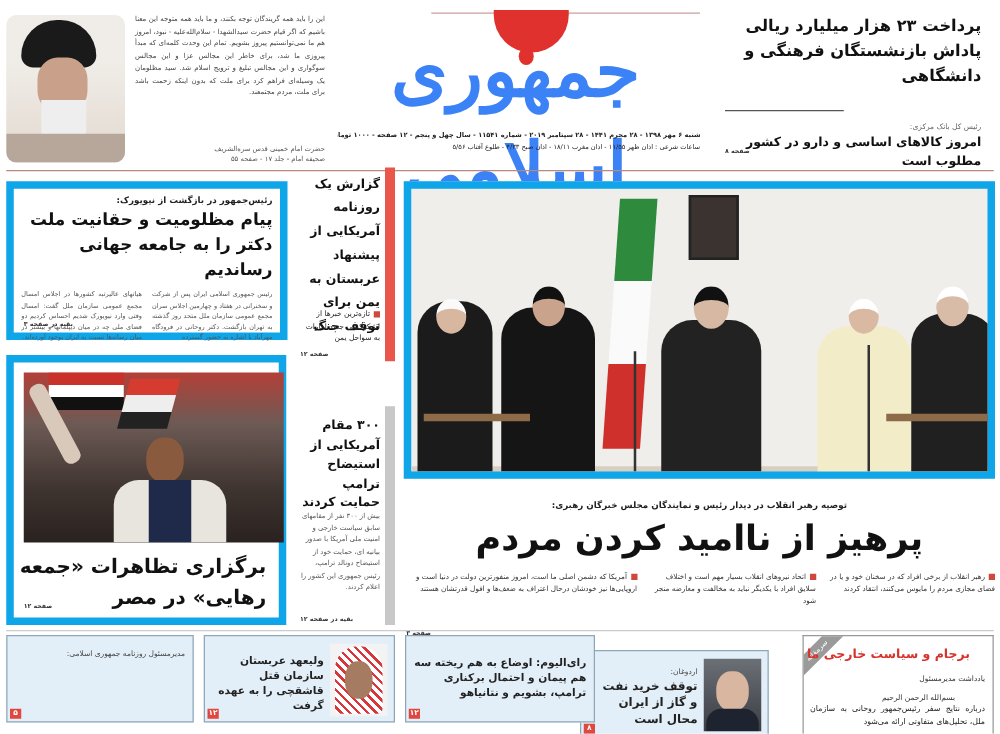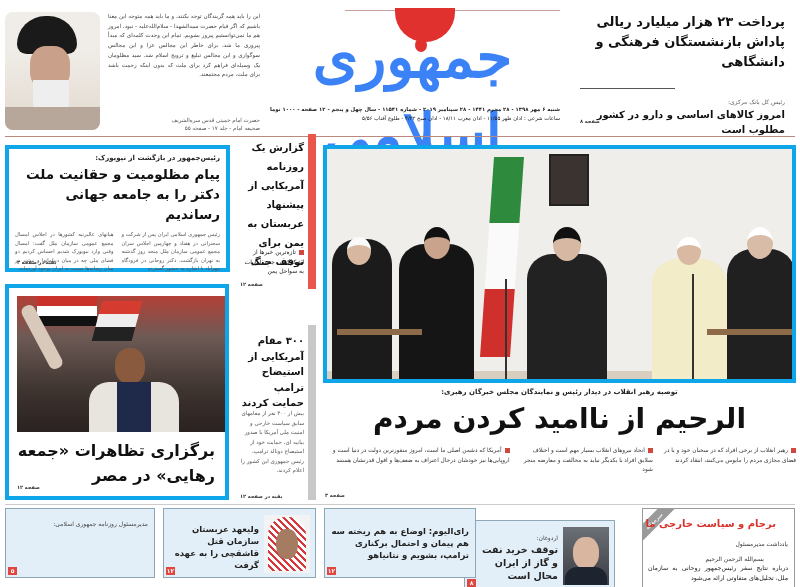--- a/index.html
+++ b/index.html
@@ -2,21 +2,21 @@
 <html><head>
 <meta charset="utf-8">
 <style>
 *{box-sizing:border-box;margin:0;padding:0}
 html,body{width:800px;height:587px;overflow:hidden;background:#fff}
 body{font-family:"DejaVu Sans",sans-serif;color:#1a1a1a;position:relative;direction:rtl}
 .abs{position:absolute}
 .hl{font-family:"DejaVu Sans",sans-serif;font-weight:bold;color:#111}
 .small{font-size:6px;line-height:9px;color:#555;text-align:justify}
 .ref{font-size:5px;color:#333;font-weight:bold}
-.box{border:4px solid #0ea5e9}
+.box{border:6px solid #0ea5e9}
 .rule{background:#b9897f;height:1px}
 
 .photo{overflow:hidden;background:#ddd}
 
 .bbox{position:absolute;top:508px;height:70px;background:#e3eff8;border:1px solid #8ea7b8}
 .bbox .num{position:absolute;left:2px;bottom:2px;width:9px;height:8px;background:#e0473f;color:#fff;font-size:6px;line-height:8px;text-align:center;font-weight:bold;direction:ltr}
 .bbox .txt{position:absolute;right:6px;top:12px;text-align:right;font-size:9.5px;line-height:13px;font-weight:bold;color:#222}
 .bbox .kick{font-size:6px;font-weight:normal;color:#444;line-height:10px}
 .bullet{display:inline-block;width:5px;height:5px;background:#d0473d;margin-left:3px;vertical-align:middle}
 </style>
@@ -107,23 +107,23 @@
   <div class="abs" style="left:325px;top:110px;width:75px;height:120px;background:#f2ecc8;border-radius:25px 25px 0 0"></div>
   <div class="abs" style="left:350px;top:88px;width:24px;height:28px;background:#d9b9a2;border-radius:50%;border-top:8px solid #fff"></div>
   <div class="abs" style="left:400px;top:100px;width:68px;height:130px;background:#202020;border-radius:25px 25px 0 0"></div>
   <div class="abs" style="left:420px;top:78px;width:26px;height:32px;background:#d8bca8;border-radius:50%;border-top:8px solid #fff"></div>
   <div class="abs" style="left:10px;top:180px;width:85px;height:6px;background:#8d6a48"></div>
   <div class="abs" style="left:380px;top:180px;width:85px;height:6px;background:#8d6a48"></div>
   <div class="abs" style="left:178px;top:130px;width:2px;height:100px;background:#333"></div>
   <div class="abs" style="left:365px;top:125px;width:2px;height:105px;background:#333"></div>
 </div>
 
-<div class="abs" style="left:323px;top:386px;width:473px;height:118px;">
+<div class="abs" style="left:323px;top:398px;width:473px;height:118px;">
   <div style="text-align:center;font-size:7px;font-weight:bold;line-height:12px;color:#222">توصیه رهبر انقلاب در دیدار رئیس و نمایندگان مجلس خبرگان رهبری:</div>
-  <div class="hl" style="text-align:center;font-size:28px;line-height:40px;margin-top:1px;letter-spacing:-0.5px">الرحیم از ناامید کردن مردم</div>
+  <div class="hl" style="text-align:center;font-size:28px;line-height:40px;margin-top:1px;letter-spacing:-0.5px">پرهیز از ناامید کردن مردم</div>
   <div style="display:flex;gap:10px;margin-top:7px">
     <div style="flex:1;font-size:5.8px;line-height:9.5px;color:#333"><span class="bullet"></span><span>رهبر انقلاب از برخی افراد که در سخنان خود و یا در فضای مجازی مردم را مایوس می‌کنند، انتقاد کردند</span></div>
     <div style="flex:1;font-size:5.8px;line-height:9.5px;color:#333"><span class="bullet"></span><span>اتحاد نیروهای انقلاب بسیار مهم است و اختلاف سلایق افراد با یکدیگر نباید به مخالفت و معارضه منجر شود</span></div>
     <div style="flex:1.4;font-size:5.8px;line-height:9.5px;color:#333"><span class="bullet"></span><span>آمریکا که دشمن اصلی ما است، امروز منفورترین دولت در دنیا است و اروپایی‌ها نیز خودشان درحال اعتراف به ضعف‌ها و افول قدرتشان هستند</span></div>
   </div>
   <div class="abs ref" style="left:2px;bottom:6px">صفحه ۳</div>
 </div>
 
 <div class="abs" style="left:5px;top:504px;width:790px;height:1px;background:#ccc"></div>
 

